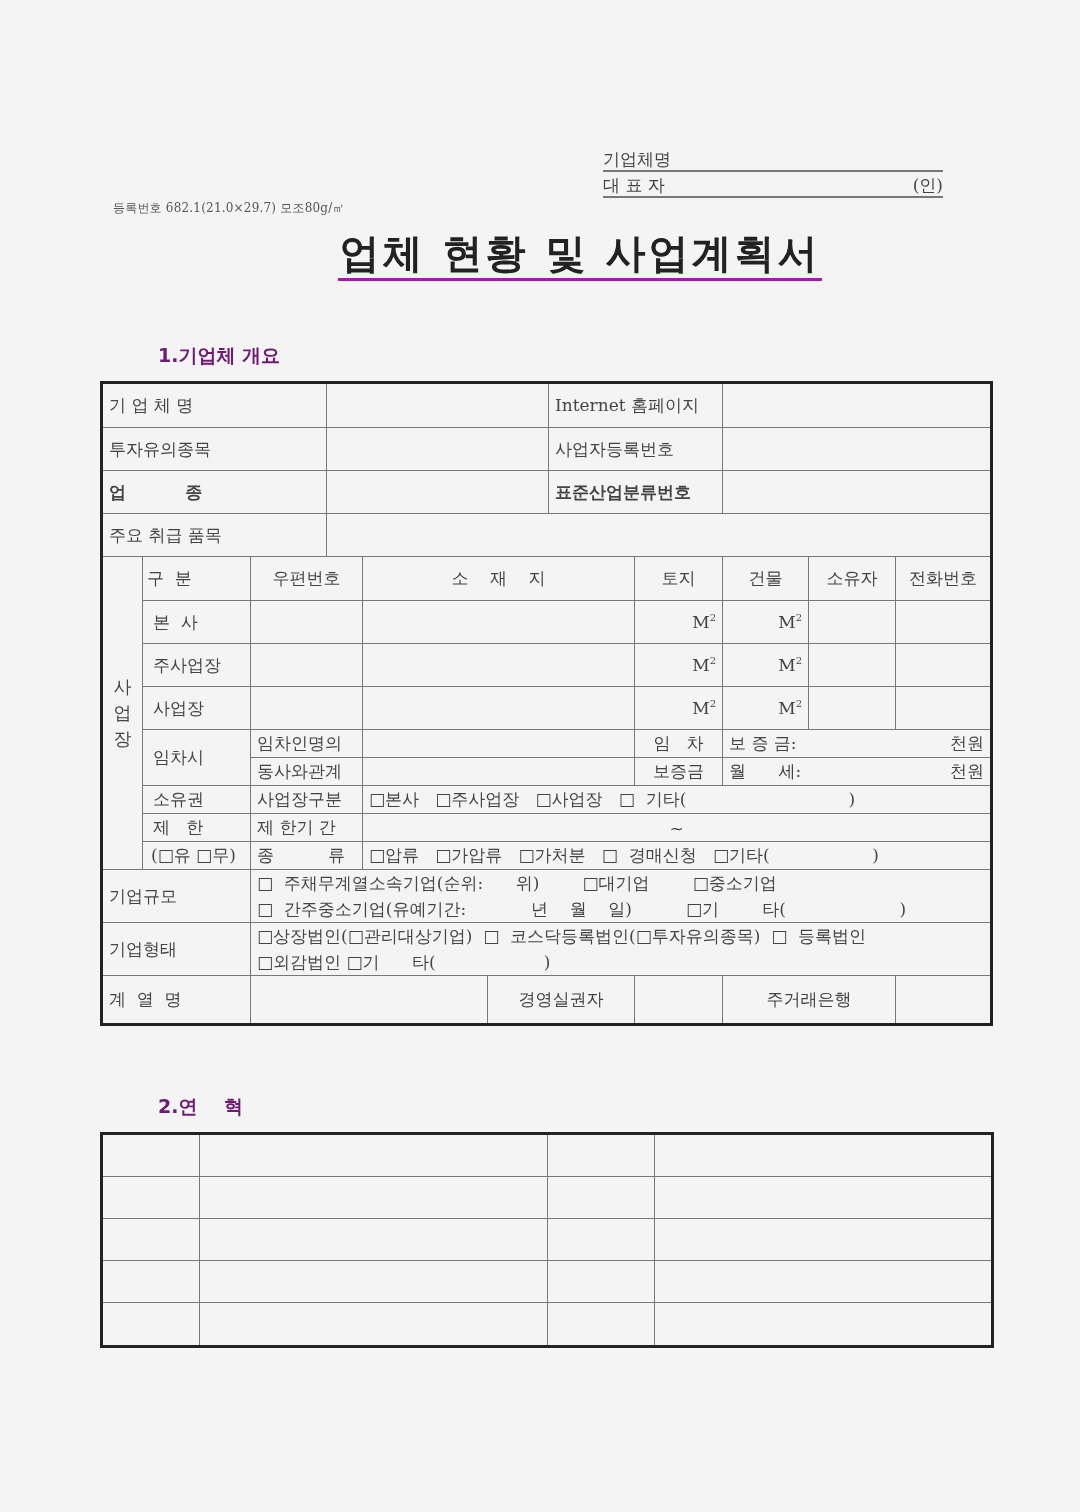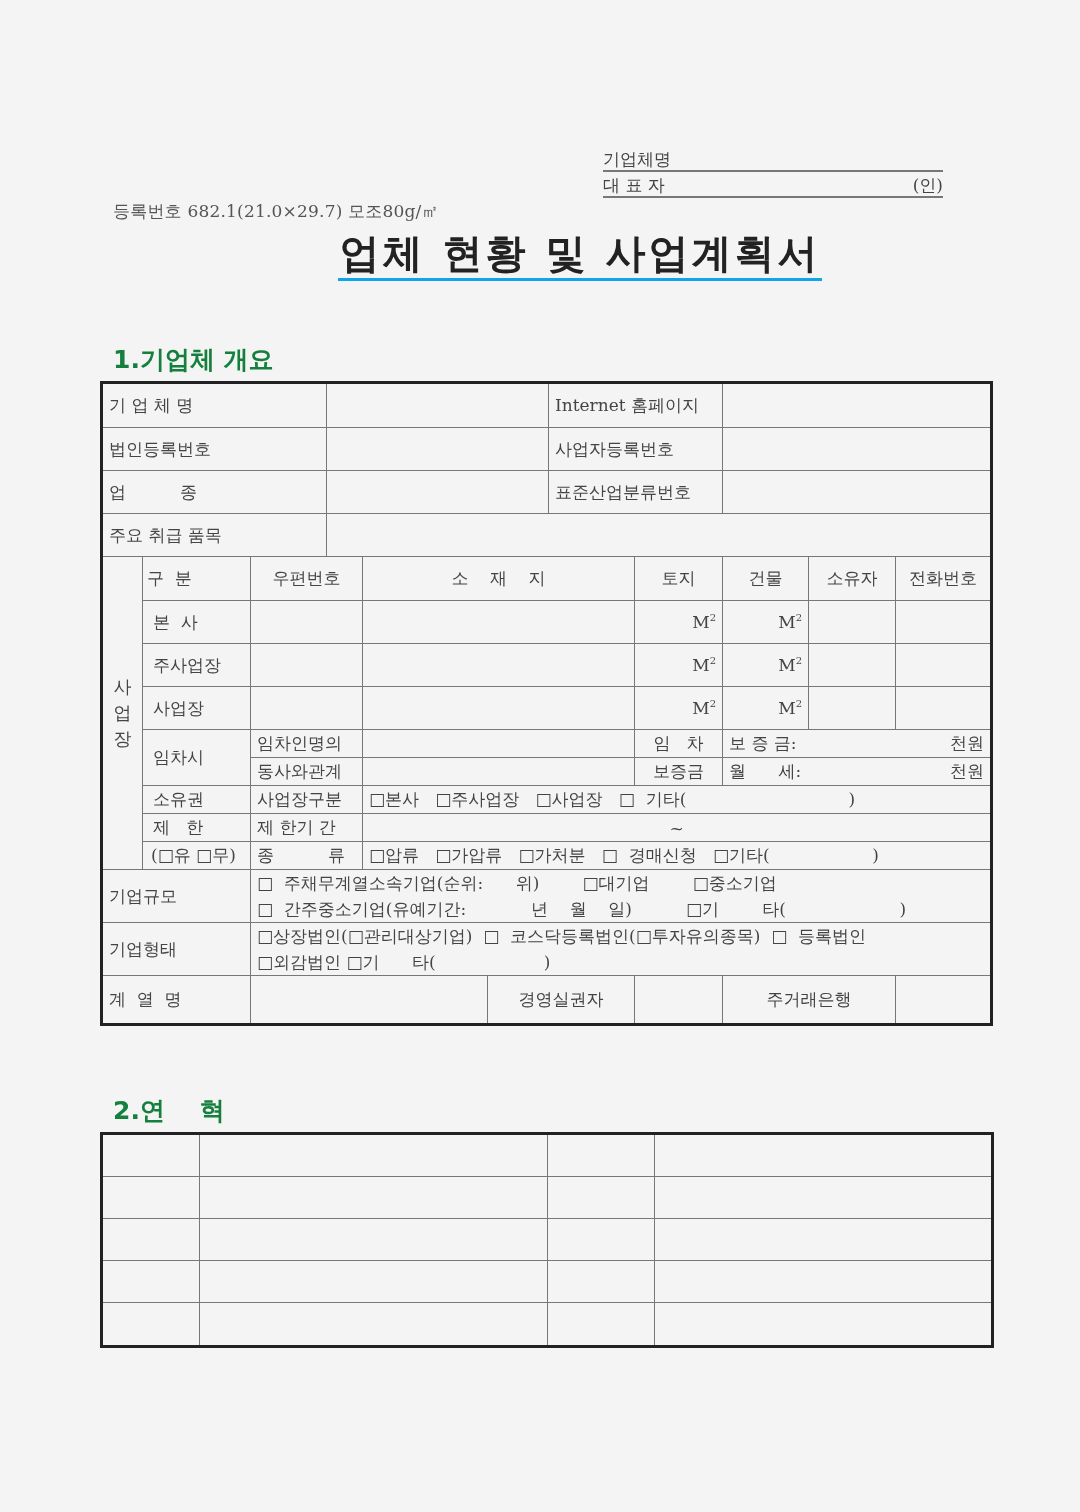--- a/index.html
+++ b/index.html
@@ -3,27 +3,27 @@
 <meta charset="utf-8">
 <style>
   html, body { margin:0; padding:0; }
   body {
     width:1080px; height:1512px; background:#f4f4f4; position:relative; overflow:hidden;
     font-family:"DejaVu Serif", "Liberation Serif", serif; color:#333;
   }
   .abs { position:absolute; }
   .sig { left:603px; width:340px; font-size:17px; color:#444; }
   .sig .line { position:absolute; left:0; right:0; height:2px; background:#777; }
-  .regno { left:113px; top:200px; font-size:17px; color:#555; letter-spacing:0.2px;text-align:right; }
+  .regno { left:113px; top:200px; font-size:12px; color:#555; letter-spacing:0.2px;text-align:right; }
   .title {
     left:0; width:1160px; top:226px; text-align:center; font-size:40px; font-weight:bold;
     font-family:"DejaVu Sans", sans-serif; color:#222; letter-spacing:3px;
   }
-  .title span { border-bottom:3px solid #0ea5e9; padding:0 2px 2px; }
-  .section { font-family:"DejaVu Sans", sans-serif; font-weight:bold; font-size:25px; color:#15803d; }
+  .title span { border-bottom:3px solid #a21caf; padding:0 2px 2px; }
+  .section { font-family:"DejaVu Sans", sans-serif; font-weight:bold; font-size:19px; color:#701a75;margin-left:45px; }
 
   table.form { position:absolute; border-collapse:collapse; table-layout:fixed; }
   table.form td {
     border:1.5px solid #777; font-size:17px; color:#444; padding:0 6px;
     white-space:nowrap; overflow:hidden; vertical-align:middle; box-sizing:border-box;
   }
   .outer { outline:3px solid #222; outline-offset:-1px; }
   .center { text-align:center; }
   .right { text-align:right; }
   .sm { font-size:15.5px; }
@@ -64,26 +64,26 @@
       <col style="width:95px">
   </colgroup>
   <tbody>
       <tr style="height:44px;">
     <td colspan="3">기 업 체 명</td>
     <td colspan="3"></td>
     <td colspan="3">Internet 홈페이지</td>
     <td colspan="3"></td>
   </tr>
   <tr style="height:43px;">
-    <td colspan="3">법인등록번호</td>
+    <td colspan="3">투자유의종목</td>
     <td colspan="3"></td>
     <td colspan="3">사업자등록번호</td>
     <td colspan="3"></td>
   </tr>
-  <tr style="height:43px;">
+  <tr style="height:43px;font-weight:bold;">
     <td colspan="3" style="white-space:pre;">업          종</td>
     <td colspan="3"></td>
     <td colspan="3">표준산업분류번호</td>
     <td colspan="3"></td>
   </tr>
   <tr style="height:43px;">
     <td colspan="3">주요 취급 품목</td>
     <td colspan="9"></td>
   </tr>
 

